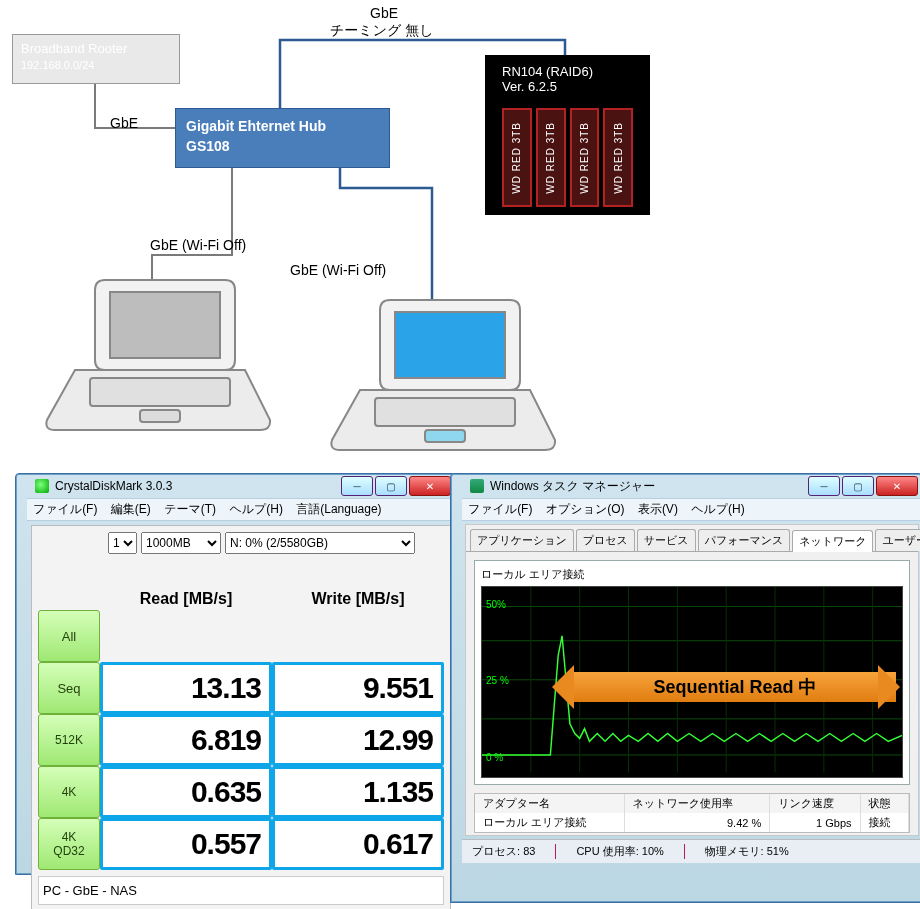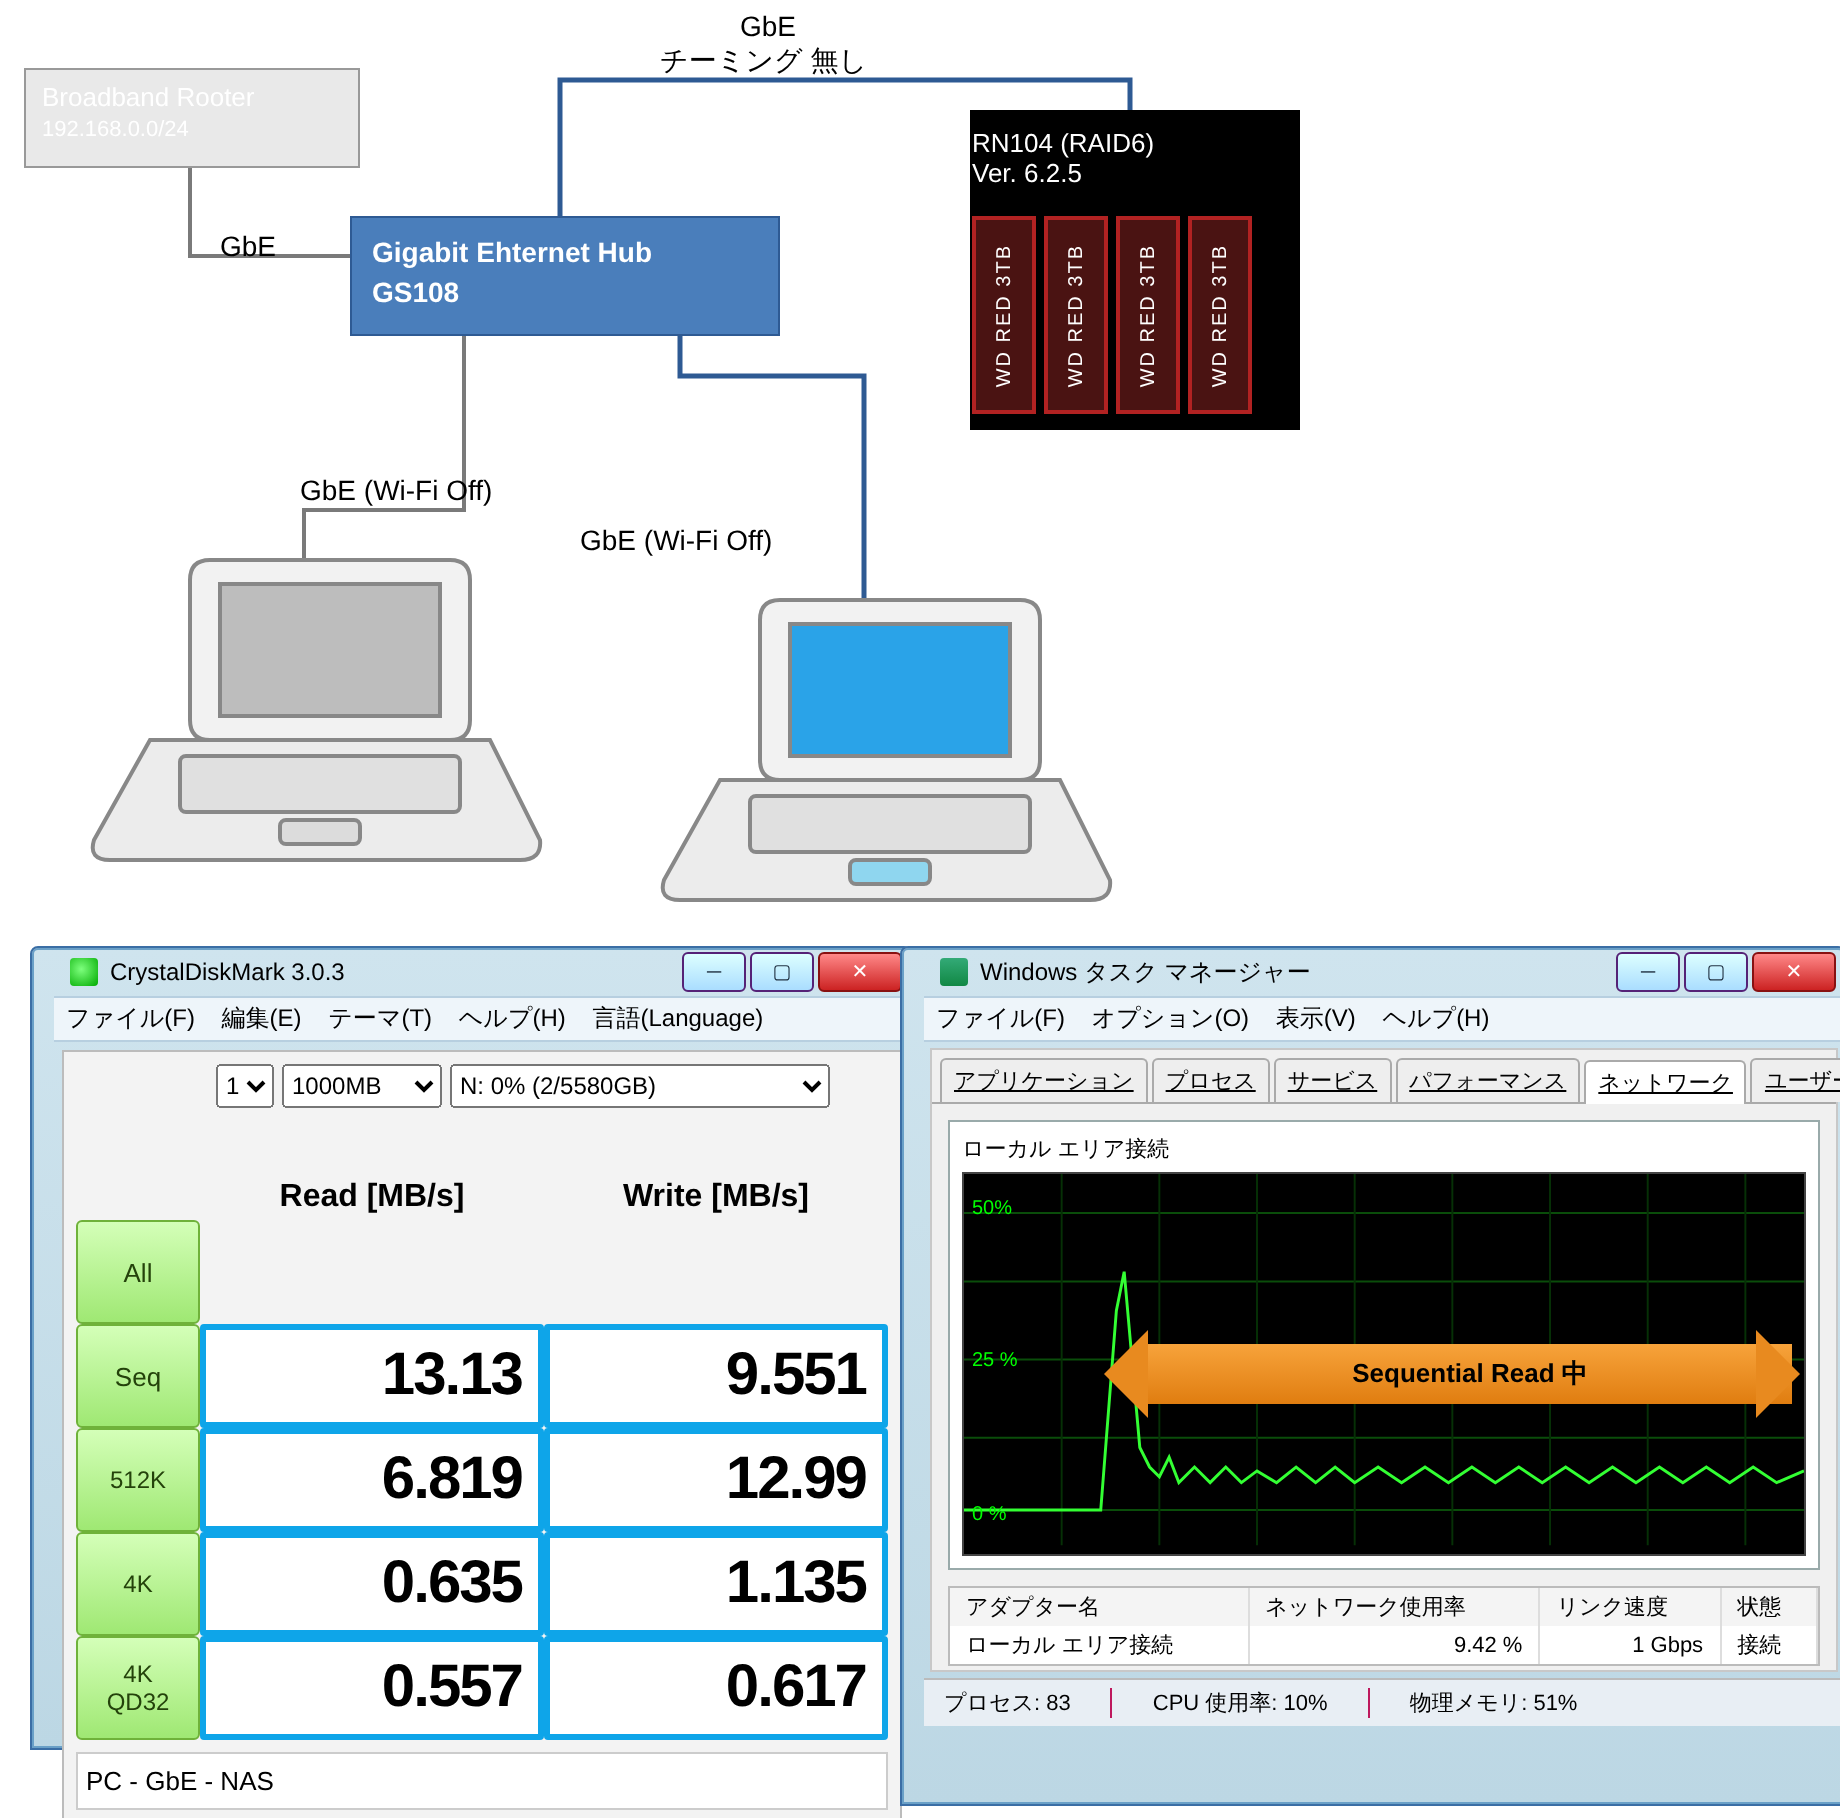--- a/index.html
+++ b/index.html
@@ -5,21 +5,21 @@
   body { margin:0; padding:0; background:#fff; font-family:"Meiryo","Segoe UI",Arial,sans-serif; font-size:12px; width:920px; }
   .canvas { position:relative; width:920px; height:909px; }
 
   
   .diagram { position:absolute; left:0; top:0; width:920px; height:455px; }
   .diagram svg { position:absolute; left:0; top:0; }
   .box { position:absolute; box-sizing:border-box; }
   .router { left:12px; top:34px; width:168px; height:50px; background:#e9e9e9; border:1px solid #999; color:#fff; padding:6px 8px; font-size:13px; line-height:1.3; }
   .router .sub { font-size:11px; }
   .hub { left:175px; top:108px; width:215px; height:60px; background:#4a7ebb; border:1px solid #2e5a93; color:#fff; padding:8px 10px; font-size:14px; line-height:1.4;font-weight:bold; }
-  .nas { left:485px; top:55px; width:165px; height:160px; background:#000; color:#fff; border:1px solid #000; padding:8px 0; font-size:13px; }
+  .nas { left:485px; top:55px; width:165px; height:160px; background:#000; color:#fff; border:1px solid #000; padding:8px 16px; font-size:13px; }
   .nas-drives { display:flex; gap:4px; margin-top:14px; }
   .drive { width:28px; height:95px; background:#4a1312; border:2px solid #b22222; display:flex; align-items:center; justify-content:center; }
   .drive span { writing-mode:vertical-rl; transform:rotate(180deg); font-size:10px; color:#fff; letter-spacing:1px; }
   .lbl { position:absolute; font-size:14px; color:#000; }
 
   
   .win { position:absolute; border:1px solid #3b6ea5; background:linear-gradient(#cfe4ee,#bcd7e4); box-shadow:0 0 0 1px #6aa0c7 inset; border-radius:4px 4px 0 0;padding-left:11px; }
   .titlebar { height:24px; display:flex; align-items:center; padding:0 4px 0 8px; font-size:12px; color:#000; }
   .titlebar .icon { width:14px; height:14px; margin-right:6px; background:radial-gradient(circle at 40% 40%,#7dff7d,#0a0); border-radius:2px; }
   .titlebar .icon.tm { background:linear-gradient(#3a7, #184); }
@@ -38,28 +38,28 @@
   .cdm-head { font-weight:bold; font-size:16px; text-align:center; align-self:end; padding-bottom:2px; }
   .cdm-btn { background:linear-gradient(#d4ffb8,#9fe873); border:1px solid #6fb23a; border-radius:3px; display:flex; flex-direction:column; align-items:center; justify-content:center; font-size:13px; color:#24420b; cursor:default; }
   .cdm-btn.small { font-size:12px; }
   .cdm-val { background:#fff; border:3px solid #0ea5e9; border-radius:2px; display:flex; align-items:center; justify-content:flex-end; padding-right:8px; font-size:30px; font-family:"Arial Black",Arial; font-weight:900; letter-spacing:-1px; }
   .cdm-foot { margin-top:6px; padding:6px 4px; border:1px solid #ccc; background:#fff; font-size:13px; }
 
   
   .tm { left:450px; top:473px; width:460px; height:428px; }
   .tm .body { background:#f0f0f0; margin:3px; border:1px solid #c8c8c8; }
   .tabs { display:flex; border-bottom:1px solid #aaa; background:#f0f0f0; padding:4px 4px 0 4px; font-size:11px; gap:2px; flex-wrap:nowrap; }
-  .tab { padding:3px 6px; border:1px solid #aaa; border-bottom:none; background:#eee; border-radius:3px 3px 0 0; cursor:default; white-space:nowrap;text-decoration:underline; }
+  .tab { padding:3px 6px; border:1px solid #aaa; border-bottom:none; background:#eee; border-radius:3px 3px 0 0; cursor:default; white-space:nowrap; }
   .tab.active { background:#fff; position:relative; top:1px; }
   .graphbox { margin:8px; border:1px solid #9aa; background:#fff; padding:6px; }
   .graph-title { font-size:11px; margin-bottom:4px; }
   .graph { position:relative; height:190px; background:#000; border:1px solid #444; overflow:hidden; }
   .graph svg { position:absolute; inset:0; }
   .ylab { position:absolute; left:4px; color:#0f0; font-size:10px; }
-  .arrowband { position:absolute; left:92px; top:85px; right:6px; height:30px; background:linear-gradient(#f7a33b,#e07d10); display:flex; align-items:center; justify-content:center; color:#000; font-size:13px; font-weight:bold; }
+  .arrowband { position:absolute; left:92px; top:85px; right:6px; height:30px; background:linear-gradient(#f7a33b,#e07d10); display:flex; align-items:center; justify-content:center; color:#000; font-size:18px; font-weight:bold; }
   .arrowband::before,.arrowband::after { content:""; position:absolute; width:0;height:0; border-top:22px solid transparent; border-bottom:22px solid transparent; }
   .arrowband::before { left:-22px; border-right:22px solid #e88a1f; }
   .arrowband::after  { right:-4px; border-left:22px solid #e88a1f; }
   .adapter-table { margin:0 8px 2px 8px; border:1px solid #bbb; background:#fff; font-size:11px; }
   .adapter-table table { width:100%; border-collapse:collapse; }
   .adapter-table th,.adapter-table td { text-align:left; padding:2px 8px; border-right:1px solid #ddd; white-space:nowrap; }
   .adapter-table th { background:#f4f4f4; font-weight:normal; }
   .statusbar { display:flex; gap:20px; padding:4px 10px; border-top:1px solid #bbb; font-size:11px; background:#e8eef4; }
   .statusbar div { border-right:1px solid #be185d; padding-right:20px; }
   .statusbar div:last-child{border:none;}

